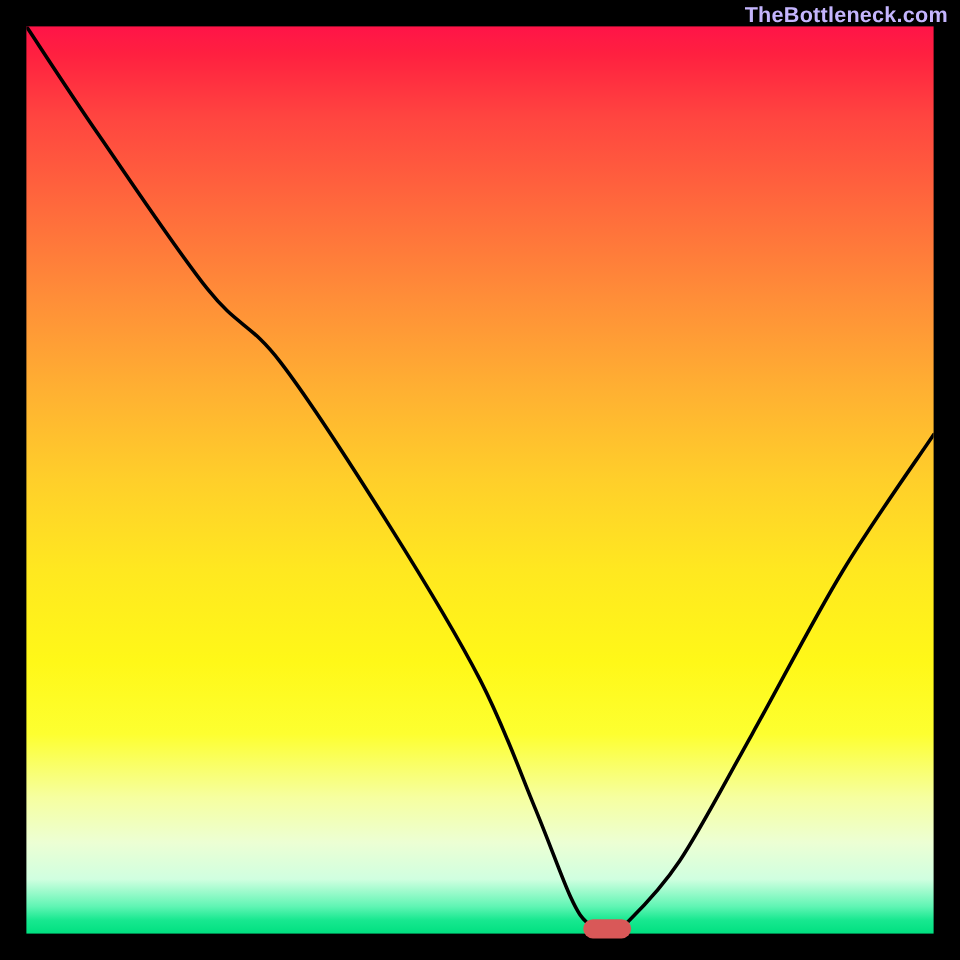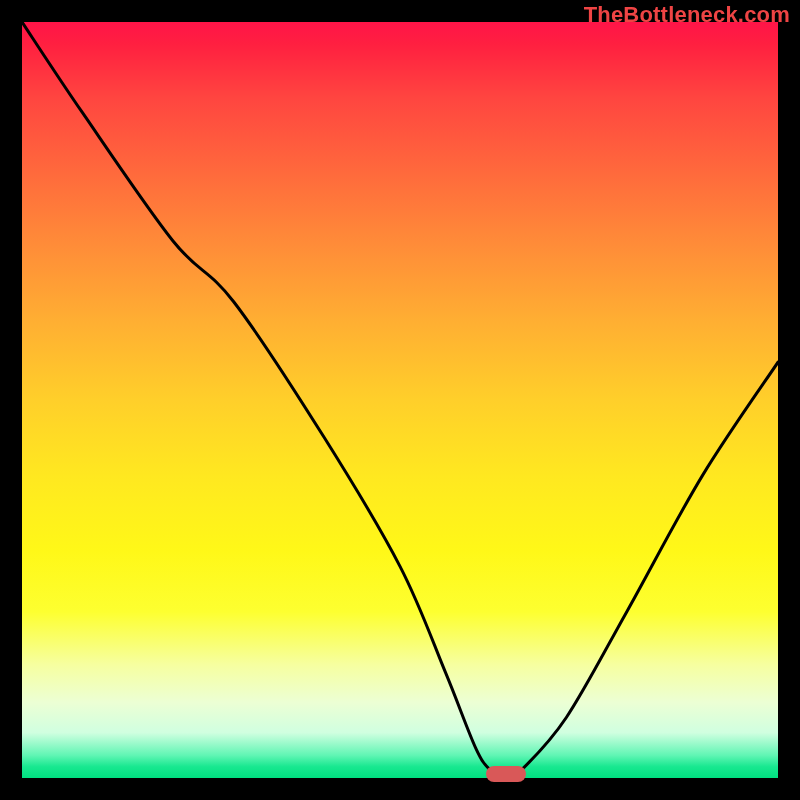--- a/index.html
+++ b/index.html
@@ -39,22 +39,22 @@
       #d0ffe0 94%,
       #60f5b4 97%,
       #18e890 98.5%,
       #00e080 100%
     );
   }
   .watermark {
     position: absolute;
     top: 2px;
     right: 10px;
-    color: #ef4444;
-    font-size: 22px;
+    color: #c4b5fd;
+    font-size: 18px;
     font-weight: 600;
     letter-spacing: 0.2px;
     z-index: 5;
     user-select: none;
   }
   svg.curve {
     position: absolute;
     left: 0;
     top: 0;
     width: 756px;

